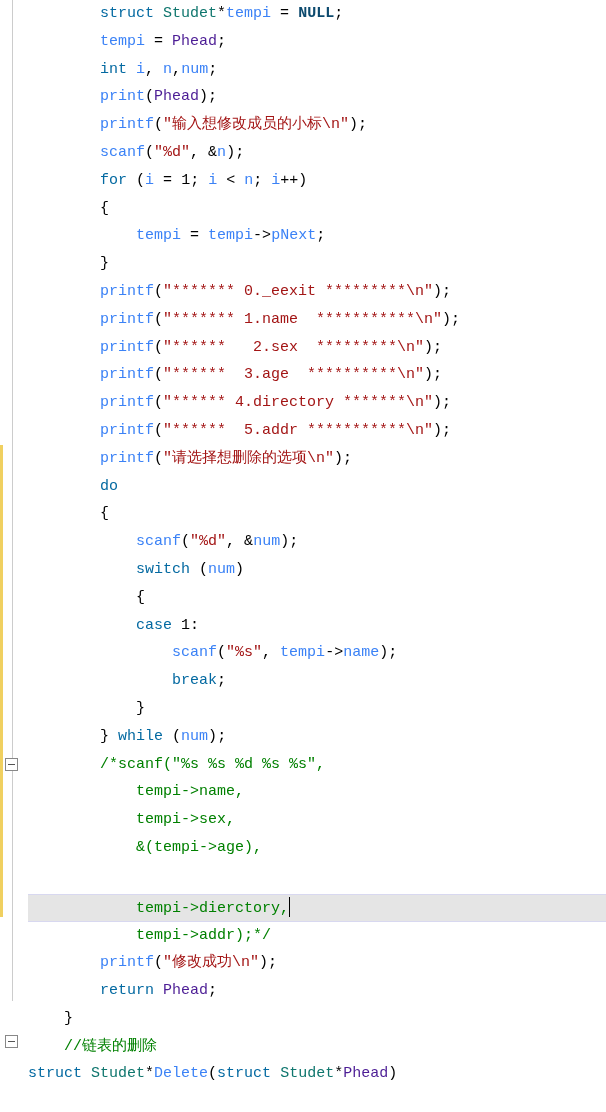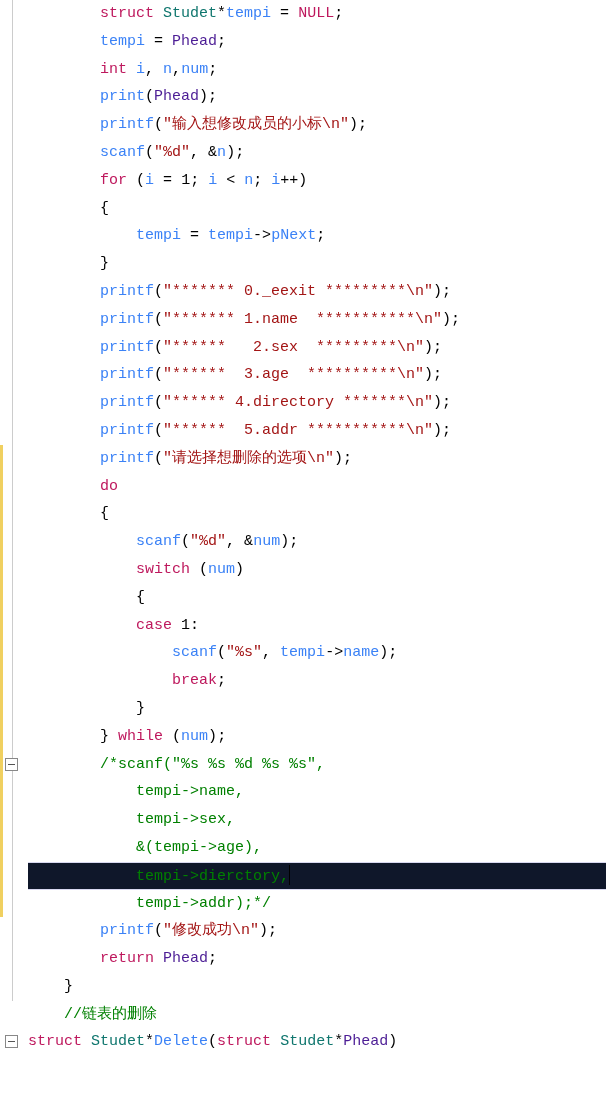--- a/index.html
+++ b/index.html
@@ -66,39 +66,40 @@
     position: relative;
   }
   .line {
     height: 27.8px;
   }
   .cursor-line {
     border: 1px solid #d8d8f0;
     border-left: none;
     border-right: none;
     box-sizing: border-box;
-    background: #0f172a;
+    background: #e5e5e5;
+    margin-top: 32px;
   }
   .cursor {
     display: inline-block;
     width: 1px;
     height: 20px;
     background: #000;
     vertical-align: middle;
     margin-bottom: 2px;
   }
-  .kw { color: #be185d; }
+  .kw { color: #0369a1; }
   .type { color: #0f766e; }
   .str { color: #a31515; }
   .num { color: #000000; }
   .cmt { color: #008000; }
   .pre { color: #4c1d95; }
   .punct { color: #000000; }
   .ident { color: #3b82f6; }
-  .macro { color: #be185d; }
+  .macro { color: #0c4a6e; font-weight: bold; }
 </style>
 </head>
 <body>
 
 <div class="editor">
   <div class="gutter">
     <div class="bracket-line" style="top: 0px; height: 1000.8px;"></div>
   <div class="change-bar" style="top: 444.8px; height: 472.6px;"></div>
       <div class="gutter-line"></div>
       <div class="gutter-line"></div>

